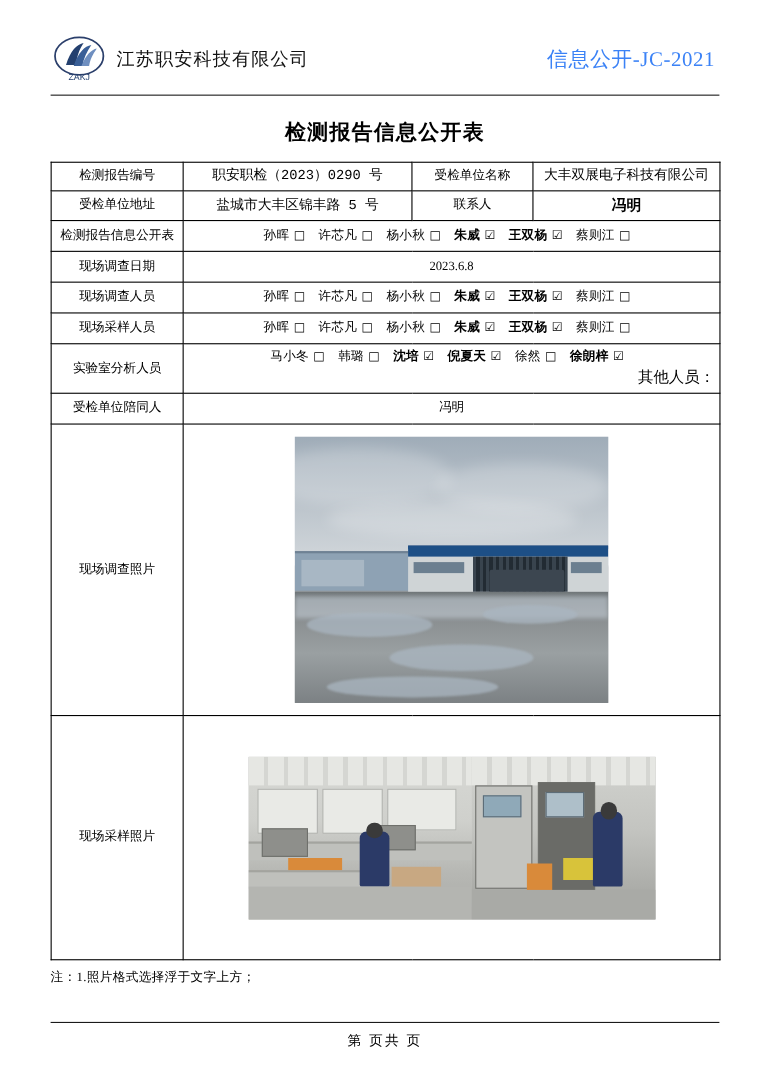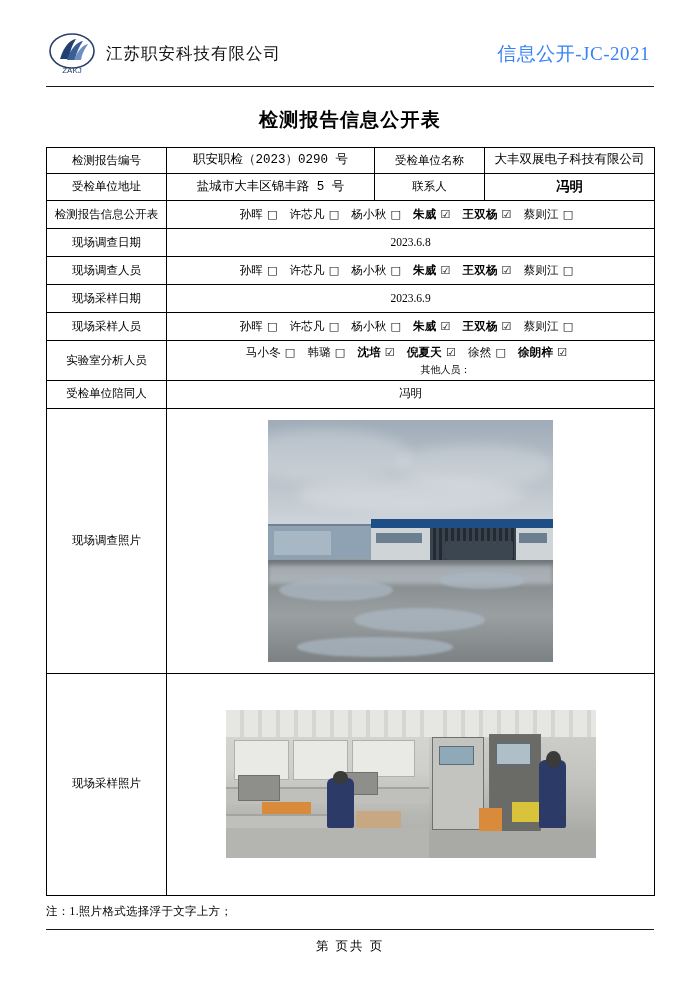--- a/index.html
+++ b/index.html
@@ -88,23 +88,23 @@
   .members {
     text-align: center;
     letter-spacing: .2px;
     font-size: 11.5px;
     white-space: nowrap;
   }
   .members span.nm { margin: 0 2px; }
   .members .box { font-family:"DejaVu Sans", sans-serif; font-size: 11px; }
   .bold-nm { font-weight: bold; text-align: right; }
   .sub-line {
-    text-align: center;
+    text-align: right;
     padding-left: 70px;
-    font-size: 10px;
+    font-size: 14px;
   }
   .photo-cell {
     height: 258px;
     padding: 8px 4px;
   }
   .photo-cell2 {
     height: 215px;
     padding: 8px 4px;
   }
   .photo-wrap {
@@ -284,24 +284,20 @@
         <td class="lbl">检测报告信息公开表</td>
         <td colspan="3" class="members"><span style="margin-right: 10px;"><span class="nm">孙晖</span><span class="box" style="margin-left: 2px;">□</span></span><span style="margin-right: 10px;"><span class="nm">许芯凡</span><span class="box" style="margin-left: 2px;">□</span></span><span style="margin-right: 10px;"><span class="nm">杨小秋</span><span class="box" style="margin-left: 2px;">□</span></span><span style="margin-right: 10px;"><span class="nm bold-nm">朱威</span><span class="box" style="margin-left: 2px;">☑</span></span><span style="margin-right: 10px;"><span class="nm bold-nm">王双杨</span><span class="box" style="margin-left: 2px;">☑</span></span><span style="margin-right: 10px;"><span class="nm">蔡则江</span><span class="box" style="margin-left: 2px;">□</span></span></td>
       </tr>
       <tr class="row-h">
         <td class="lbl">现场调查日期</td>
         <td colspan="3">2023.6.8</td>
       </tr>
       <tr class="row-h">
         <td class="lbl">现场调查人员</td>
         <td colspan="3" class="members"><span style="margin-right: 10px;"><span class="nm">孙晖</span><span class="box" style="margin-left: 2px;">□</span></span><span style="margin-right: 10px;"><span class="nm">许芯凡</span><span class="box" style="margin-left: 2px;">□</span></span><span style="margin-right: 10px;"><span class="nm">杨小秋</span><span class="box" style="margin-left: 2px;">□</span></span><span style="margin-right: 10px;"><span class="nm bold-nm">朱威</span><span class="box" style="margin-left: 2px;">☑</span></span><span style="margin-right: 10px;"><span class="nm bold-nm">王双杨</span><span class="box" style="margin-left: 2px;">☑</span></span><span style="margin-right: 10px;"><span class="nm">蔡则江</span><span class="box" style="margin-left: 2px;">□</span></span></td>
-      </tr>
-      <tr class="row-h">
-        <td class="lbl">现场采样日期</td>
-        <td colspan="3">2023.6.9</td>
       </tr>
       <tr class="row-h">
         <td class="lbl">现场采样人员</td>
         <td colspan="3" class="members"><span style="margin-right: 10px;"><span class="nm">孙晖</span><span class="box" style="margin-left: 2px;">□</span></span><span style="margin-right: 10px;"><span class="nm">许芯凡</span><span class="box" style="margin-left: 2px;">□</span></span><span style="margin-right: 10px;"><span class="nm">杨小秋</span><span class="box" style="margin-left: 2px;">□</span></span><span style="margin-right: 10px;"><span class="nm bold-nm">朱威</span><span class="box" style="margin-left: 2px;">☑</span></span><span style="margin-right: 10px;"><span class="nm bold-nm">王双杨</span><span class="box" style="margin-left: 2px;">☑</span></span><span style="margin-right: 10px;"><span class="nm">蔡则江</span><span class="box" style="margin-left: 2px;">□</span></span></td>
       </tr>
       <tr>
         <td class="lbl">实验室分析人员</td>
         <td colspan="3">
           <div class="members"><span style="margin-right: 10px;"><span class="nm">马小冬</span><span class="box" style="margin-left: 2px;">□</span></span><span style="margin-right: 10px;"><span class="nm">韩璐</span><span class="box" style="margin-left: 2px;">□</span></span><span style="margin-right: 10px;"><span class="nm bold-nm">沈培</span><span class="box" style="margin-left: 2px;">☑</span></span><span style="margin-right: 10px;"><span class="nm bold-nm">倪夏天</span><span class="box" style="margin-left: 2px;">☑</span></span><span style="margin-right: 10px;"><span class="nm">徐然</span><span class="box" style="margin-left: 2px;">□</span></span><span style="margin-right: 10px;"><span class="nm bold-nm">徐朗梓</span><span class="box" style="margin-left: 2px;">☑</span></span></div>
           <div class="sub-line">其他人员：</div>

